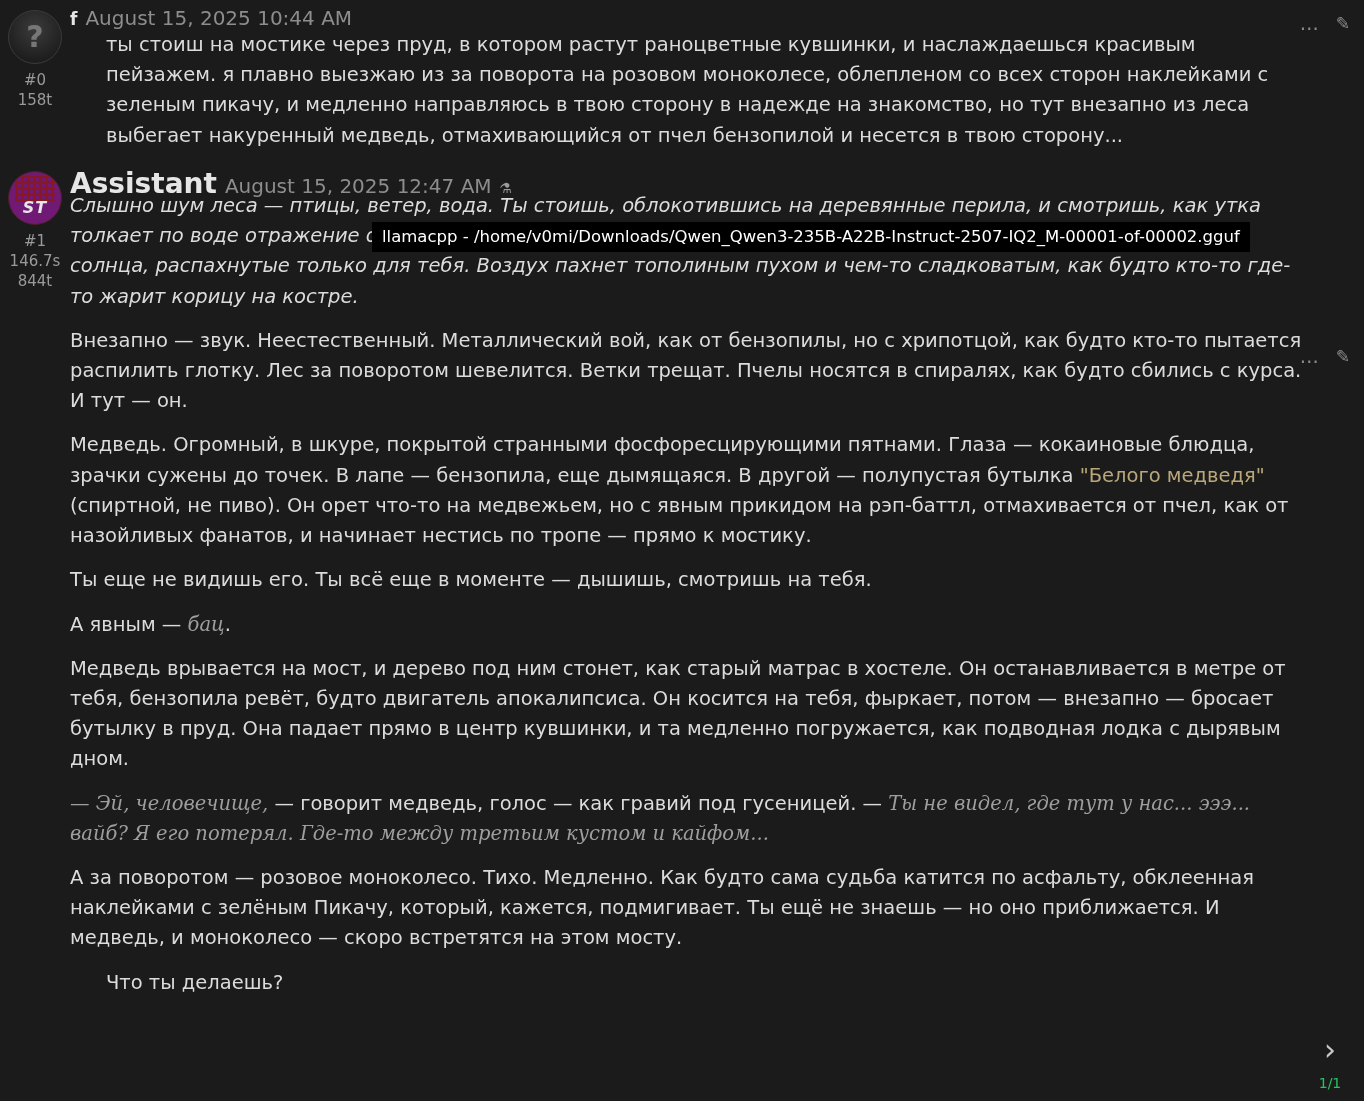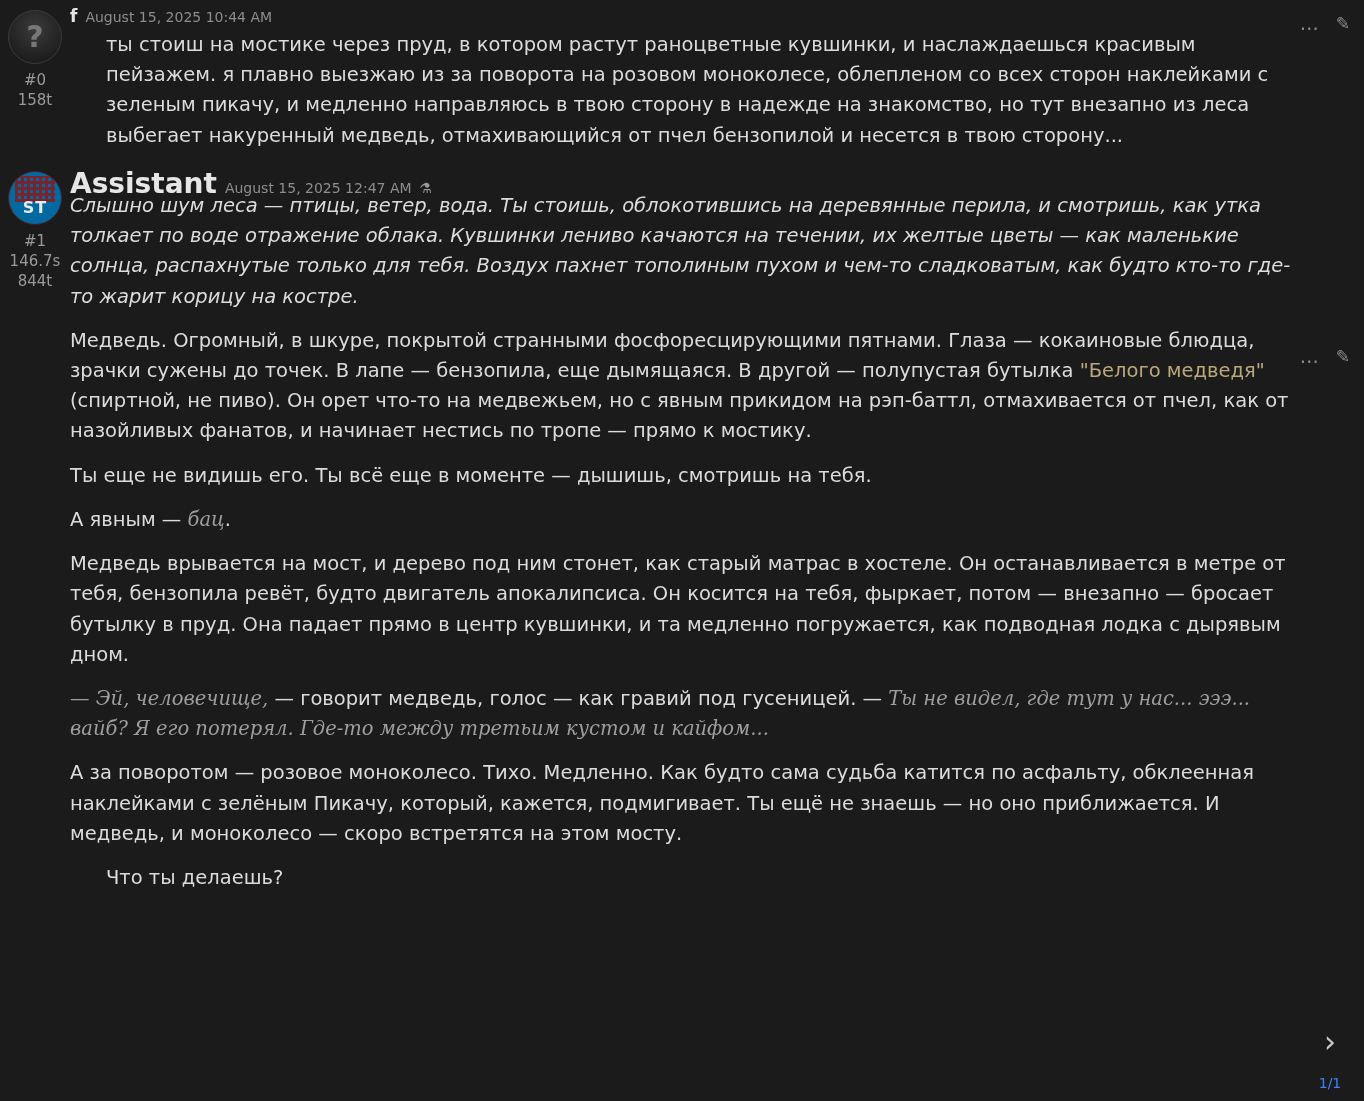--- a/index.html
+++ b/index.html
@@ -55,22 +55,23 @@
   .avatar.q {
     background: radial-gradient(circle at 50% 35%, #3b3b3b 0%, #1d1d1d 75%);
   }
   .avatar.q .qmark {
     font-size: 30px;
     color: #777;
     font-weight: bold;
     line-height: 1;
   }
   .avatar.st {
-    background: #0369a1;
+    background: #701a75;
     border: 1px solid #4a2020;
+    font-style: italic;
   }
   .avatar.st .grid {
     position: absolute;
     top: 4px; left: 6px; right: 6px; height: 26px;
     background:
       repeating-linear-gradient(90deg, #8b1a1a 0 3px, transparent 3px 6px),
       repeating-linear-gradient(0deg, #8b1a1a 0 3px, transparent 3px 6px);
     opacity: .85;
   }
   .avatar.st .sttext {
@@ -102,21 +103,21 @@
   }
   .author {
     font-weight: bold;
     font-size: 28px;
     color: #e6e6e6;
   }
   .author.small {
     font-size: 17px;
   }
   .timestamp {
-    font-size: 14px;
+    font-size: 20px;
     color: #8d8d8d;
   }
   .hdr-icon {
     font-size: 14px;
     color: #9b9b9b;
   }
 
   .actions {
     position: absolute;
     right: 14px;
@@ -170,22 +171,22 @@
     color: #b4b4b4;
     z-index: 20;
   }
   .pager .chev {
     font-size: 30px;
     line-height: 1;
     color: #c8c8c8;
   }
   .pager .count {
     font-size: 14px;
-    color: #3b82f6;
-    margin-top: 18px;
+    color: #22c55e;
+    margin-top: 10px;
   }
 
   .msg-user { padding-top: 6px; }
   .msg-assistant { padding-top: 16px; }
 </style>
 </head>
 <body>
 
 <div id="app">
 
@@ -221,33 +222,35 @@
       <div class="gstat">844t</div>
     </div>
     <div class="body">
       <div class="msg-header">
         <span class="author">Assistant</span>
         <span class="timestamp">August 15, 2025 12:47 AM</span>
         <span class="hdr-icon">⚗</span>
       </div>
 
       <p class="t ital">Слышно шум леса — птицы, ветер, вода. Ты стоишь, облокотившись на деревянные перила, и смотришь, как утка толкает по воде отражение облака. Кувшинки лениво качаются на течении, их желтые цветы — как маленькие солнца, распахнутые только для тебя. Воздух пахнет тополиным пухом и чем-то сладковатым, как будто кто-то где-то жарит корицу на костре.</p>
+      <p class="t">Внезапно — звук. Неестественный. Металлический вой, как от бензопилы, но с хрипотцой, как будто кто-то пытается распилить глотку. Лес за поворотом шевелится. Ветки трещат. Пчелы носятся в спиралях, как будто сбились с курса. И тут — он.</p>
       <p class="t"><span>Медведь. Огромный, в шкуре, покрытой странными фосфоресцирующими пятнами. Глаза — кокаиновые блюдца, зрачки сужены до точек. В лапе — бензопила, еще дымящаяся. В другой — полупустая бутылка </span><span class="quote-col">"Белого медведя"</span><span> (спиртной, не пиво). Он орет что-то на медвежьем, но с явным прикидом на рэп-баттл, отмахивается от пчел, как от назойливых фанатов, и начинает нестись по тропе — прямо к мостику.</span></p>
       <p class="t">Ты еще не видишь его. Ты всё еще в моменте — дышишь, смотришь на тебя.</p>
       <p class="t"><span>А явным — </span><span class="ital">бац</span><span>.</span></p>
       <p class="t">Медведь врывается на мост, и дерево под ним стонет, как старый матрас в хостеле. Он останавливается в метре от тебя, бензопила ревёт, будто двигатель апокалипсиса. Он косится на тебя, фыркает, потом — внезапно — бросает бутылку в пруд. Она падает прямо в центр кувшинки, и та медленно погружается, как подводная лодка с дырявым дном.</p>
       <p class="t"><span class="ital">— Эй, человечище,</span><span> — говорит медведь, голос — как гравий под гусеницей. — </span><span class="ital">Ты не видел, где тут у нас... эээ... вайб? Я его потерял. Где-то между третьим кустом и кайфом...</span></p>
       <p class="t">А за поворотом — розовое моноколесо. Тихо. Медленно. Как будто сама судьба катится по асфальту, обклеенная наклейками с зелёным Пикачу, который, кажется, подмигивает. Ты ещё не знаешь — но оно приближается. И медведь, и моноколесо — скоро встретятся на этом мосту.</p>
       <p class="t">Что ты делаешь?</p>
     </div>
     <div class="actions" style="top:196px;">
       <span class="dots">…</span>
       <span class="pencil">✎</span>
     </div>
   </div>
 
+  <div class="tooltip">llamacpp - /home/v0mi/Downloads/Qwen_Qwen3-235B-A22B-Instruct-2507-IQ2_M-00001-of-00002.gguf</div>
 
   <div class="pager">
     <div class="chev">›</div>
     <div class="count">1/1</div>
   </div>
 
 </div>
 
 </body></html>

